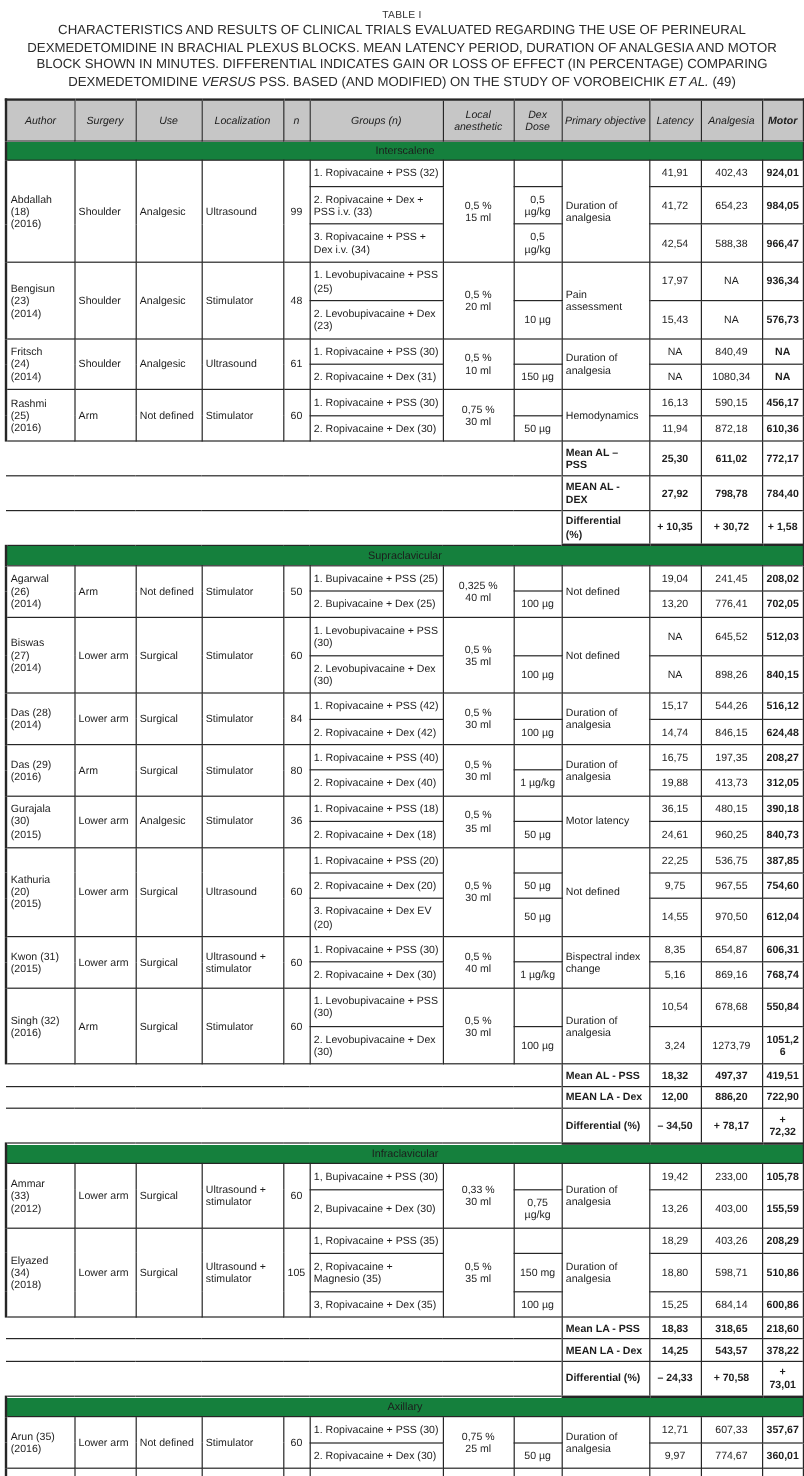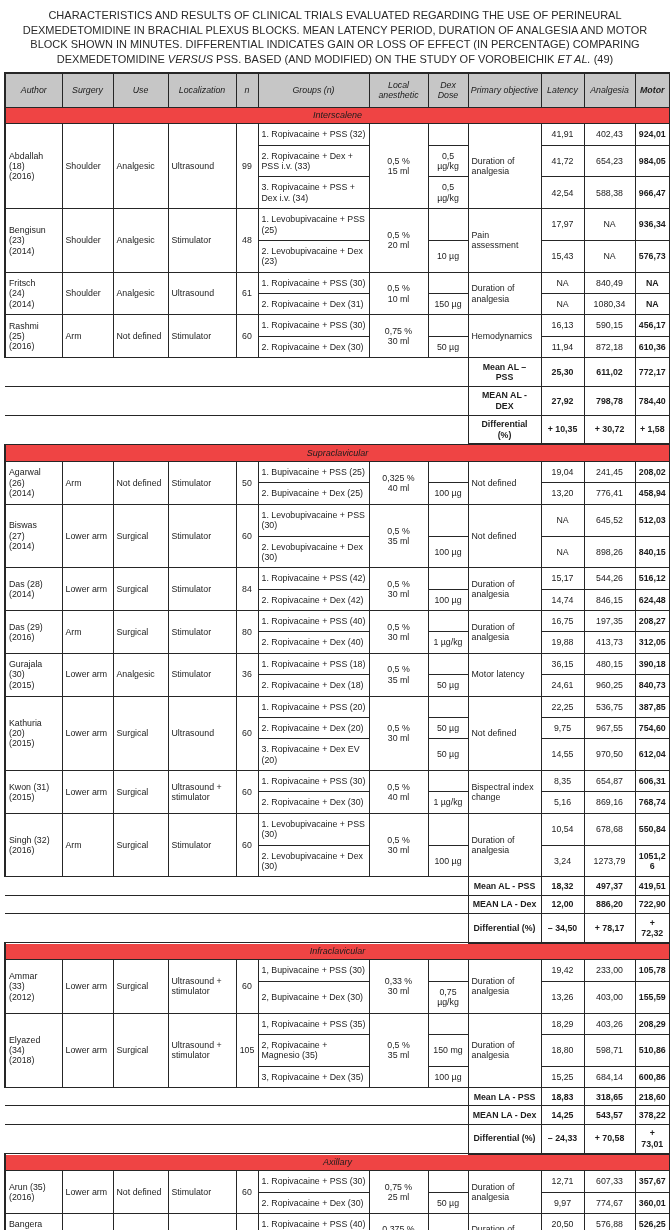--- a/index.html
+++ b/index.html
@@ -7,34 +7,35 @@
   .page{padding:7px 2px 4px 2px;}
   .title-block{text-align:center;margin:0 6px 5px 6px;}
   .table-label{font-size:8.6px;letter-spacing:.2px;color:#333;}
   .caption{font-size:11px;line-height:1.34;color:#2a2a2a;margin-top:1px;}
   table{border-collapse:collapse;table-layout:fixed;width:665px;margin-left:2px;}
   td,th{border:1px solid #262626;padding:5px 3px;font-size:8.8px;line-height:1.18;
         vertical-align:middle;text-align:center;overflow:hidden;word-wrap:break-word;}
   th{background:#c6c6c6;font-style:italic;font-weight:normal;border-top:2px solid #262626;padding:6px 2px;}
   th.edgeL,td.edgeL{border-left-width:2px;}
   th.edgeR,td.edgeR{border-right-width:2px;font-weight:bold;}
-  td.band{background:#ef4444;font-style:italic;padding:2.5px 2px;font-size:9px;
+  td.band{background:#15803d;padding:2.5px 2px;font-size:9px;
           border-left-width:2px;border-right-width:2px;}
   .left{text-align:left;}
   .pre{white-space:pre-line;}
   td.nb{border-left:none;border-bottom:none;background:#fff;}
   td.sum,td.sumlabel{font-weight:bold;font-size:8.8px;padding:3.5px 3px;}
-  td.sumlabel{text-align:center;}
+  td.sumlabel{text-align:left;}
   tr.sum-last td.sum,tr.sum-last td.sumlabel{border-bottom-width:2px;}
 </style>
 </head>
 <body>
 
 <div class="page">
   <div class="title-block">
+    <div class="table-label">TABLE I</div>
     <div class="caption"><span>CHARACTERISTICS AND RESULTS OF CLINICAL TRIALS EVALUATED REGARDING THE USE OF PERINEURAL DEXMEDETOMIDINE IN BRACHIAL PLEXUS BLOCKS. MEAN LATENCY PERIOD, DURATION OF ANALGESIA AND MOTOR BLOCK SHOWN IN MINUTES. DIFFERENTIAL INDICATES GAIN OR LOSS OF EFFECT (IN PERCENTAGE) COMPARING DEXMEDETOMIDINE </span><span style="font-style: italic;">VERSUS</span><span> PSS. BASED (AND MODIFIED) ON THE STUDY OF VOROBEICHIK </span><span style="font-style: italic;">ET AL.</span><span> (49)</span></div>
   </div>
 
   <table>
     <colgroup>
       <col style="width:57px">
         <col style="width:51px">
         <col style="width:55px">
       <col style="width:68px">
         <col style="width:22px">
@@ -213,21 +214,21 @@
           <td class="left" rowspan="2">Not defined</td>
           <td>19,04</td>
           <td>241,45</td>
           <td class="edgeR">208,02</td>
         </tr>
         <tr>
           <td class="left">2. Bupivacaine + Dex (25)</td>
           <td class="pre">100 µg</td>
           <td>13,20</td>
           <td>776,41</td>
-          <td class="edgeR">458,94</td>
+          <td class="edgeR">702,05</td>
         </tr>
         <tr>
           <td class="left pre edgeL" rowspan="2">Biswas
 (27)
 (2014)</td>
           <td class="left" rowspan="2">Lower arm</td>
           <td class="left" rowspan="2">Surgical</td>
           <td class="left" rowspan="2">Stimulator</td>
           <td rowspan="2">60</td>
           <td class="left">1. Levobupivacaine + PSS (30)</td>

